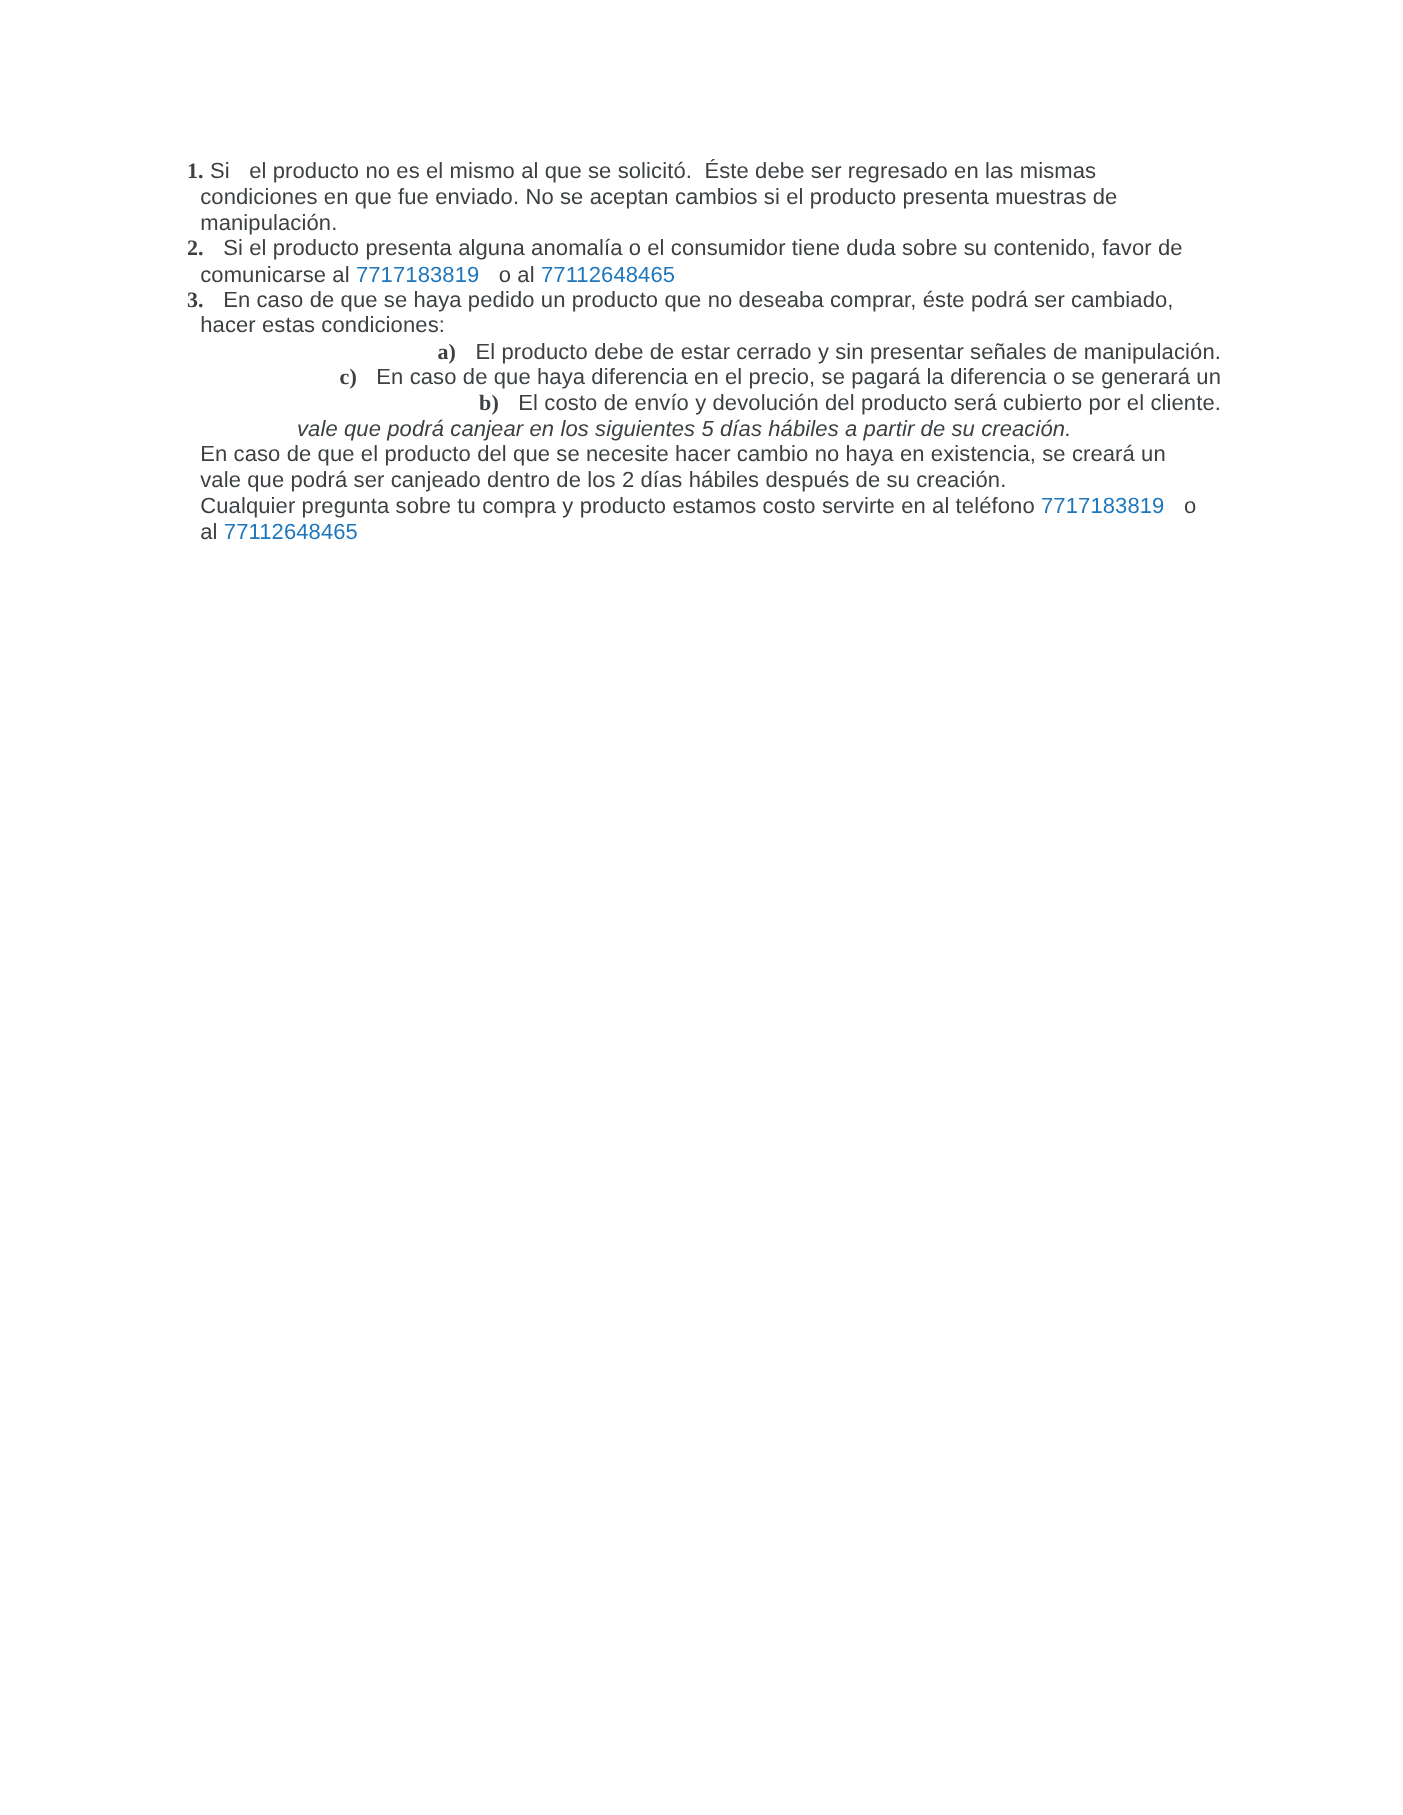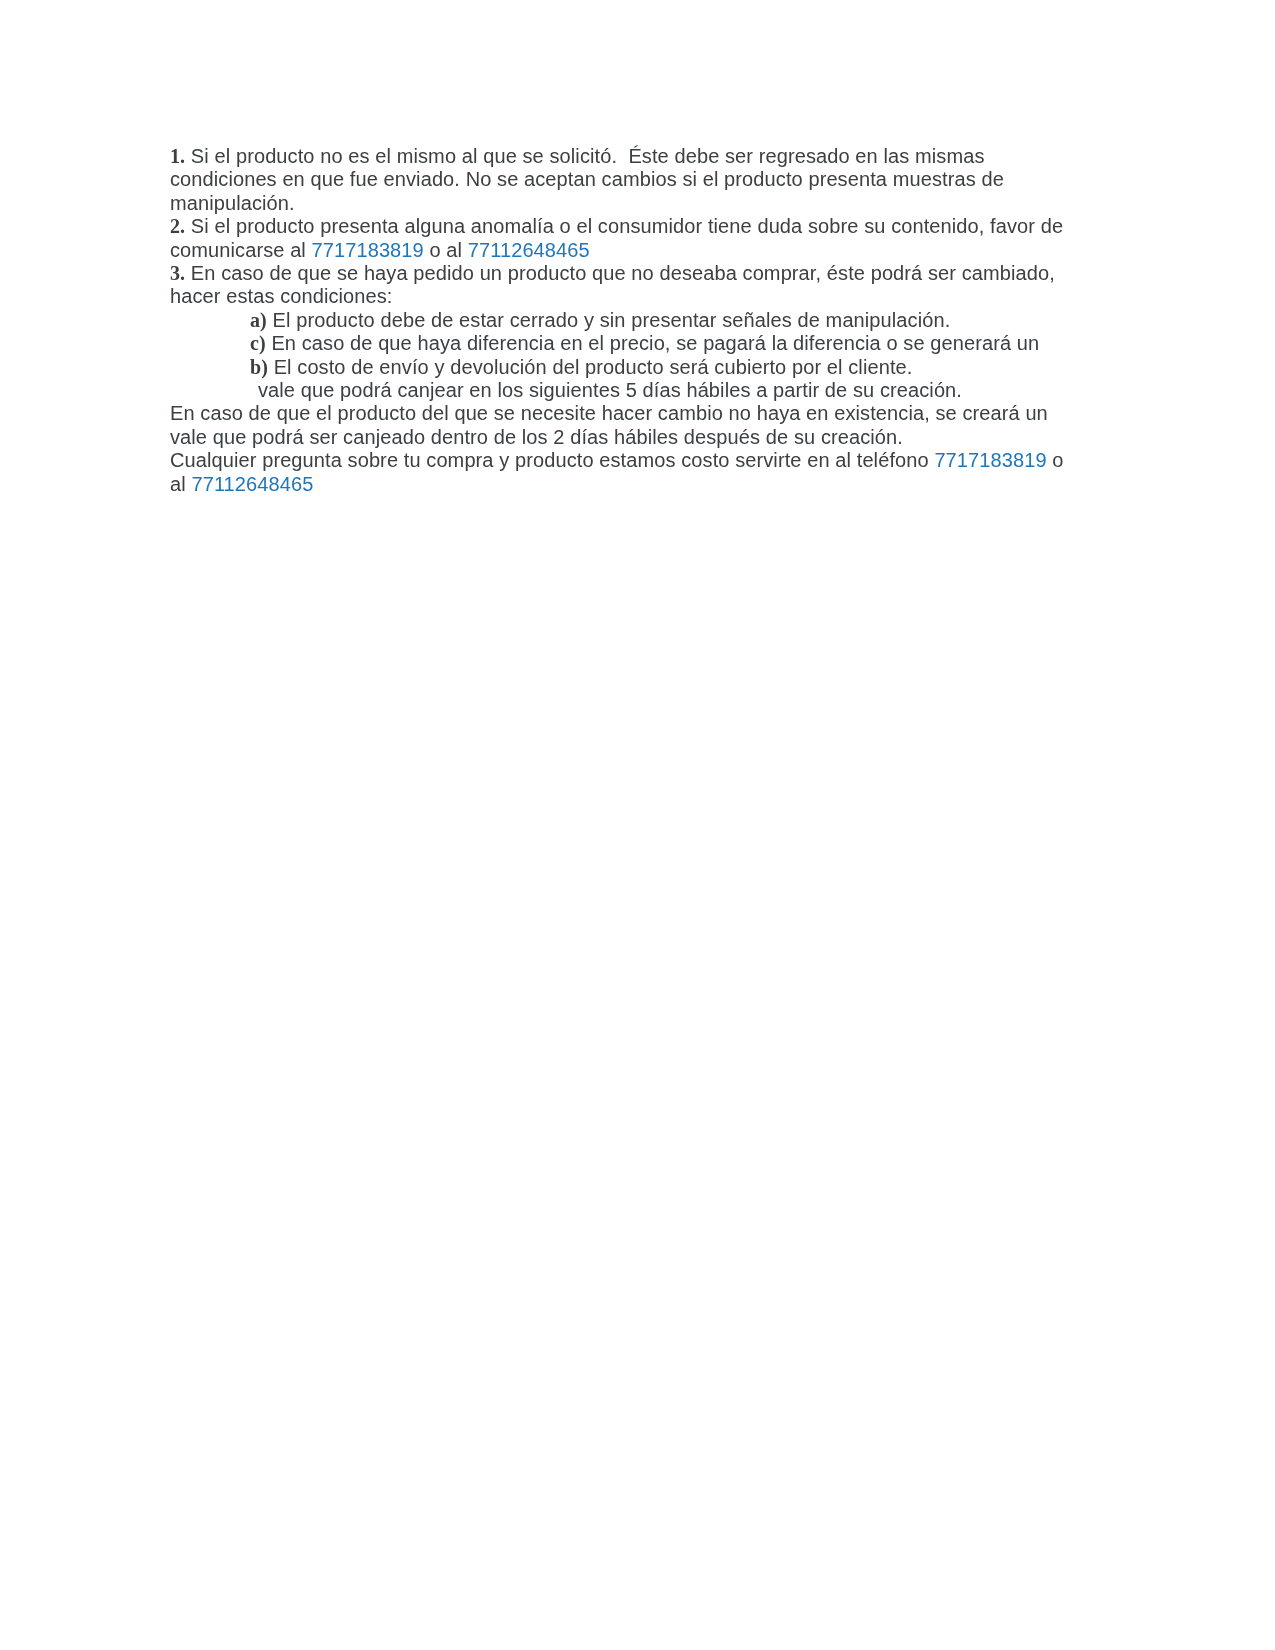--- a/index.html
+++ b/index.html
@@ -22,23 +22,23 @@
     width: 940px;
     font-size: 20px;
     line-height: 23.4px;
     color: var(--text-color, #3c4043);
     letter-spacing: 0.1px;
   }
   .line {
     white-space: pre-wrap;
     min-height: 23.4px;
   }
-  .line.sub { margin-left: 80px; }
-  .line.sub-cont { margin-left: 88px; }
-  .seg-body { font-family: "Liberation Sans", sans-serif; }
+  .line.sub { margin-left: 80px; text-align: right; }
+  .line.sub-cont { margin-left: 88px; font-style: italic; }
+  .seg-body { font-family: "Liberation Sans", sans-serif; padding-left: 12px; }
   .seg-marker {
     font-family: "Liberation Serif", serif;
     font-weight: bold;
   }
   .seg-serif {
     font-family: Liberation Sans, sans-serif;
   }
   .seg-link {
     color: var(--link-color, #1e76bc);
     cursor: pointer;

